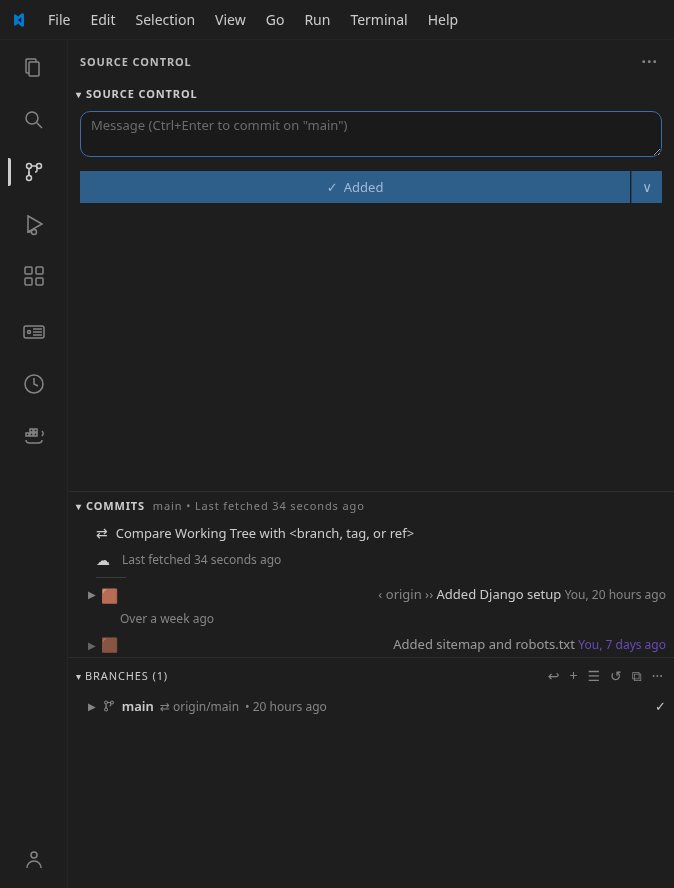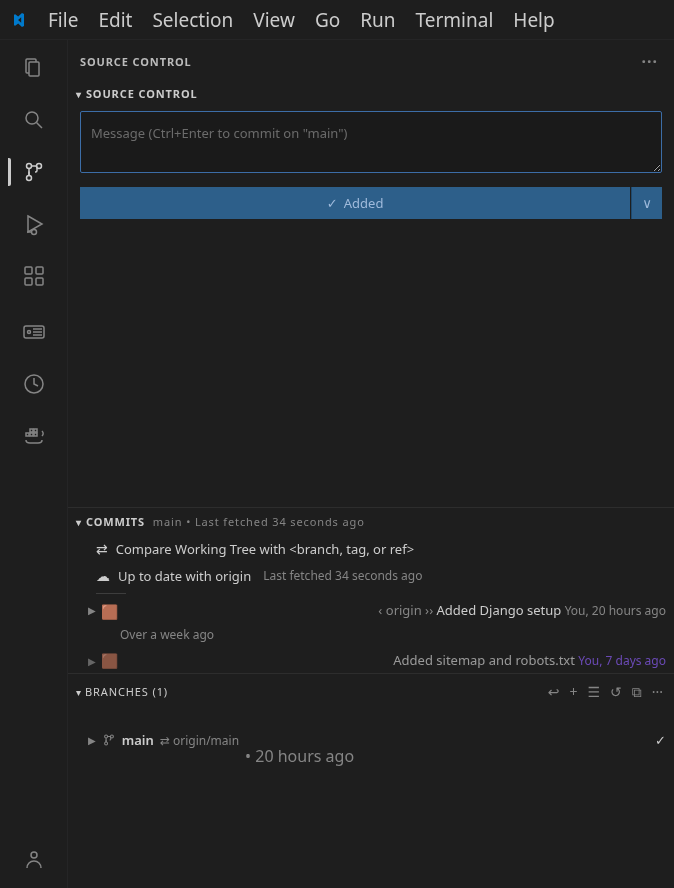--- a/index.html
+++ b/index.html
@@ -36,21 +36,21 @@
     }
     .menu-bar .vscode-icon svg {
       width: 16px;
       height: 16px;
     }
     .menu-item {
       padding: 4px 8px;
       cursor: pointer;
       border-radius: 4px;
       color: #cccccc;
-      font-size: 19px;
+      font-size: 14px;
     }
 
     
     .main-layout {
       display: flex;
       flex: 1;
       overflow: hidden;
     }
 
     
@@ -146,23 +146,23 @@
     }
 
     
     .commit-input-area {
       padding: 6px 12px;
     }
     .commit-input {
       width: 100%;
       background: #1a1a1a;
       border: 1px solid #3c6da7;
-      border-radius: 2px;
-      color: #cccccc;
-      padding: 12px 10px;
+      border-radius: 10px;
+      color: #cccccc;
+      padding: 4px 10px;
       font-size: 13px;
       outline: none;
       font-family: inherit;
     }
     .commit-input::placeholder {
       color: #6b6b6b;
     }
 
     
     .commit-button-area {
@@ -357,22 +357,21 @@
       color: #cccccc;
       font-size: 13px;
       font-weight: 600;
     }
     .branch-item-remote {
       color: #858585;
       font-size: 12px;
     }
     .branch-item-meta {
       color: #858585;
-      font-size: 16px;
-      margin-top: 32px;
+      font-size: 12px;
     }
     .branch-item-check {
       margin-left: auto;
       color: #cccccc;
     }
 
     
     .truncated-item {
       display: flex;
       align-items: center;
@@ -521,21 +520,20 @@
         </span>
       </div>
 
       <div class="commit-item">
         <span class="item-icon">⇄</span>
         <span class="item-text">Compare Working Tree with &lt;branch, tag, or ref&gt;</span>
       </div>
 
       <div class="up-to-date-row">
         <span class="up-to-date-icon">☁</span>
-        <span class="up-to-date-text">Up to date with origin</span>
         <span class="up-to-date-secondary">Last fetched 34 seconds ago</span>
       </div>
 
       <div class="separator-line"></div>
 
       <div class="history-item">
         <span class="history-chevron">▶</span>
         <span class="history-icon">🟫</span>
         <div class="history-content">
           <span class="history-title">

